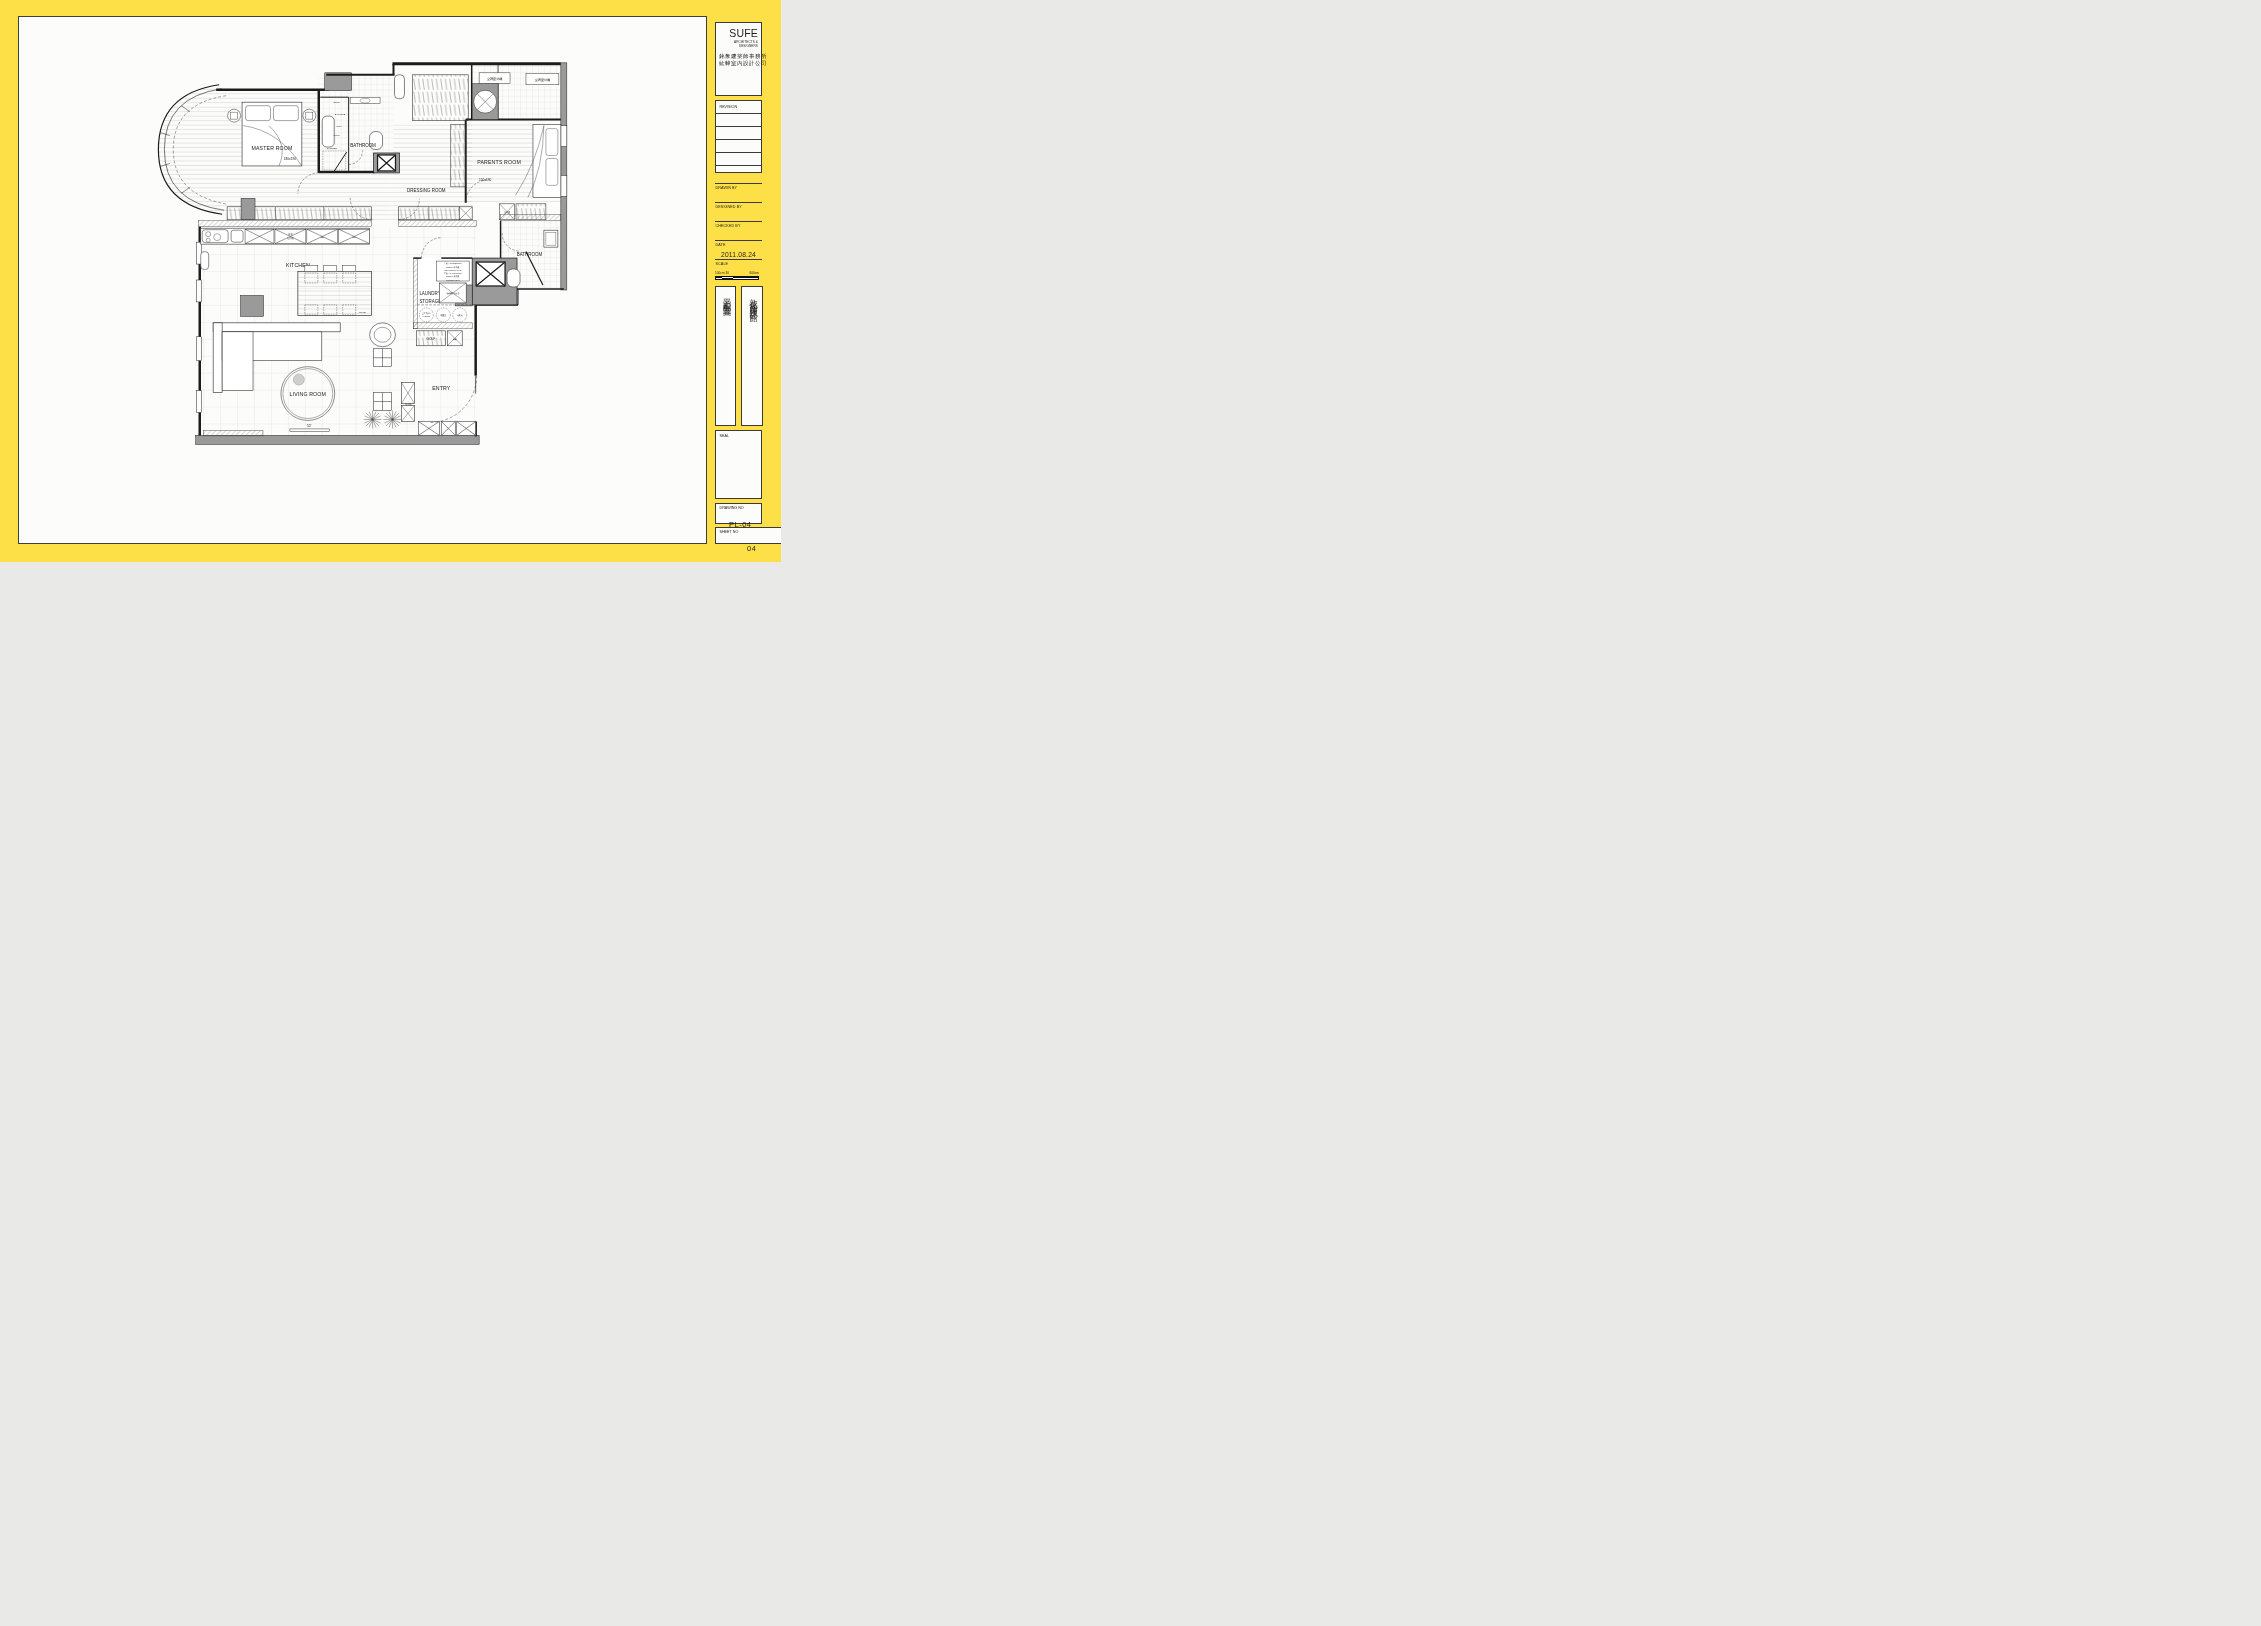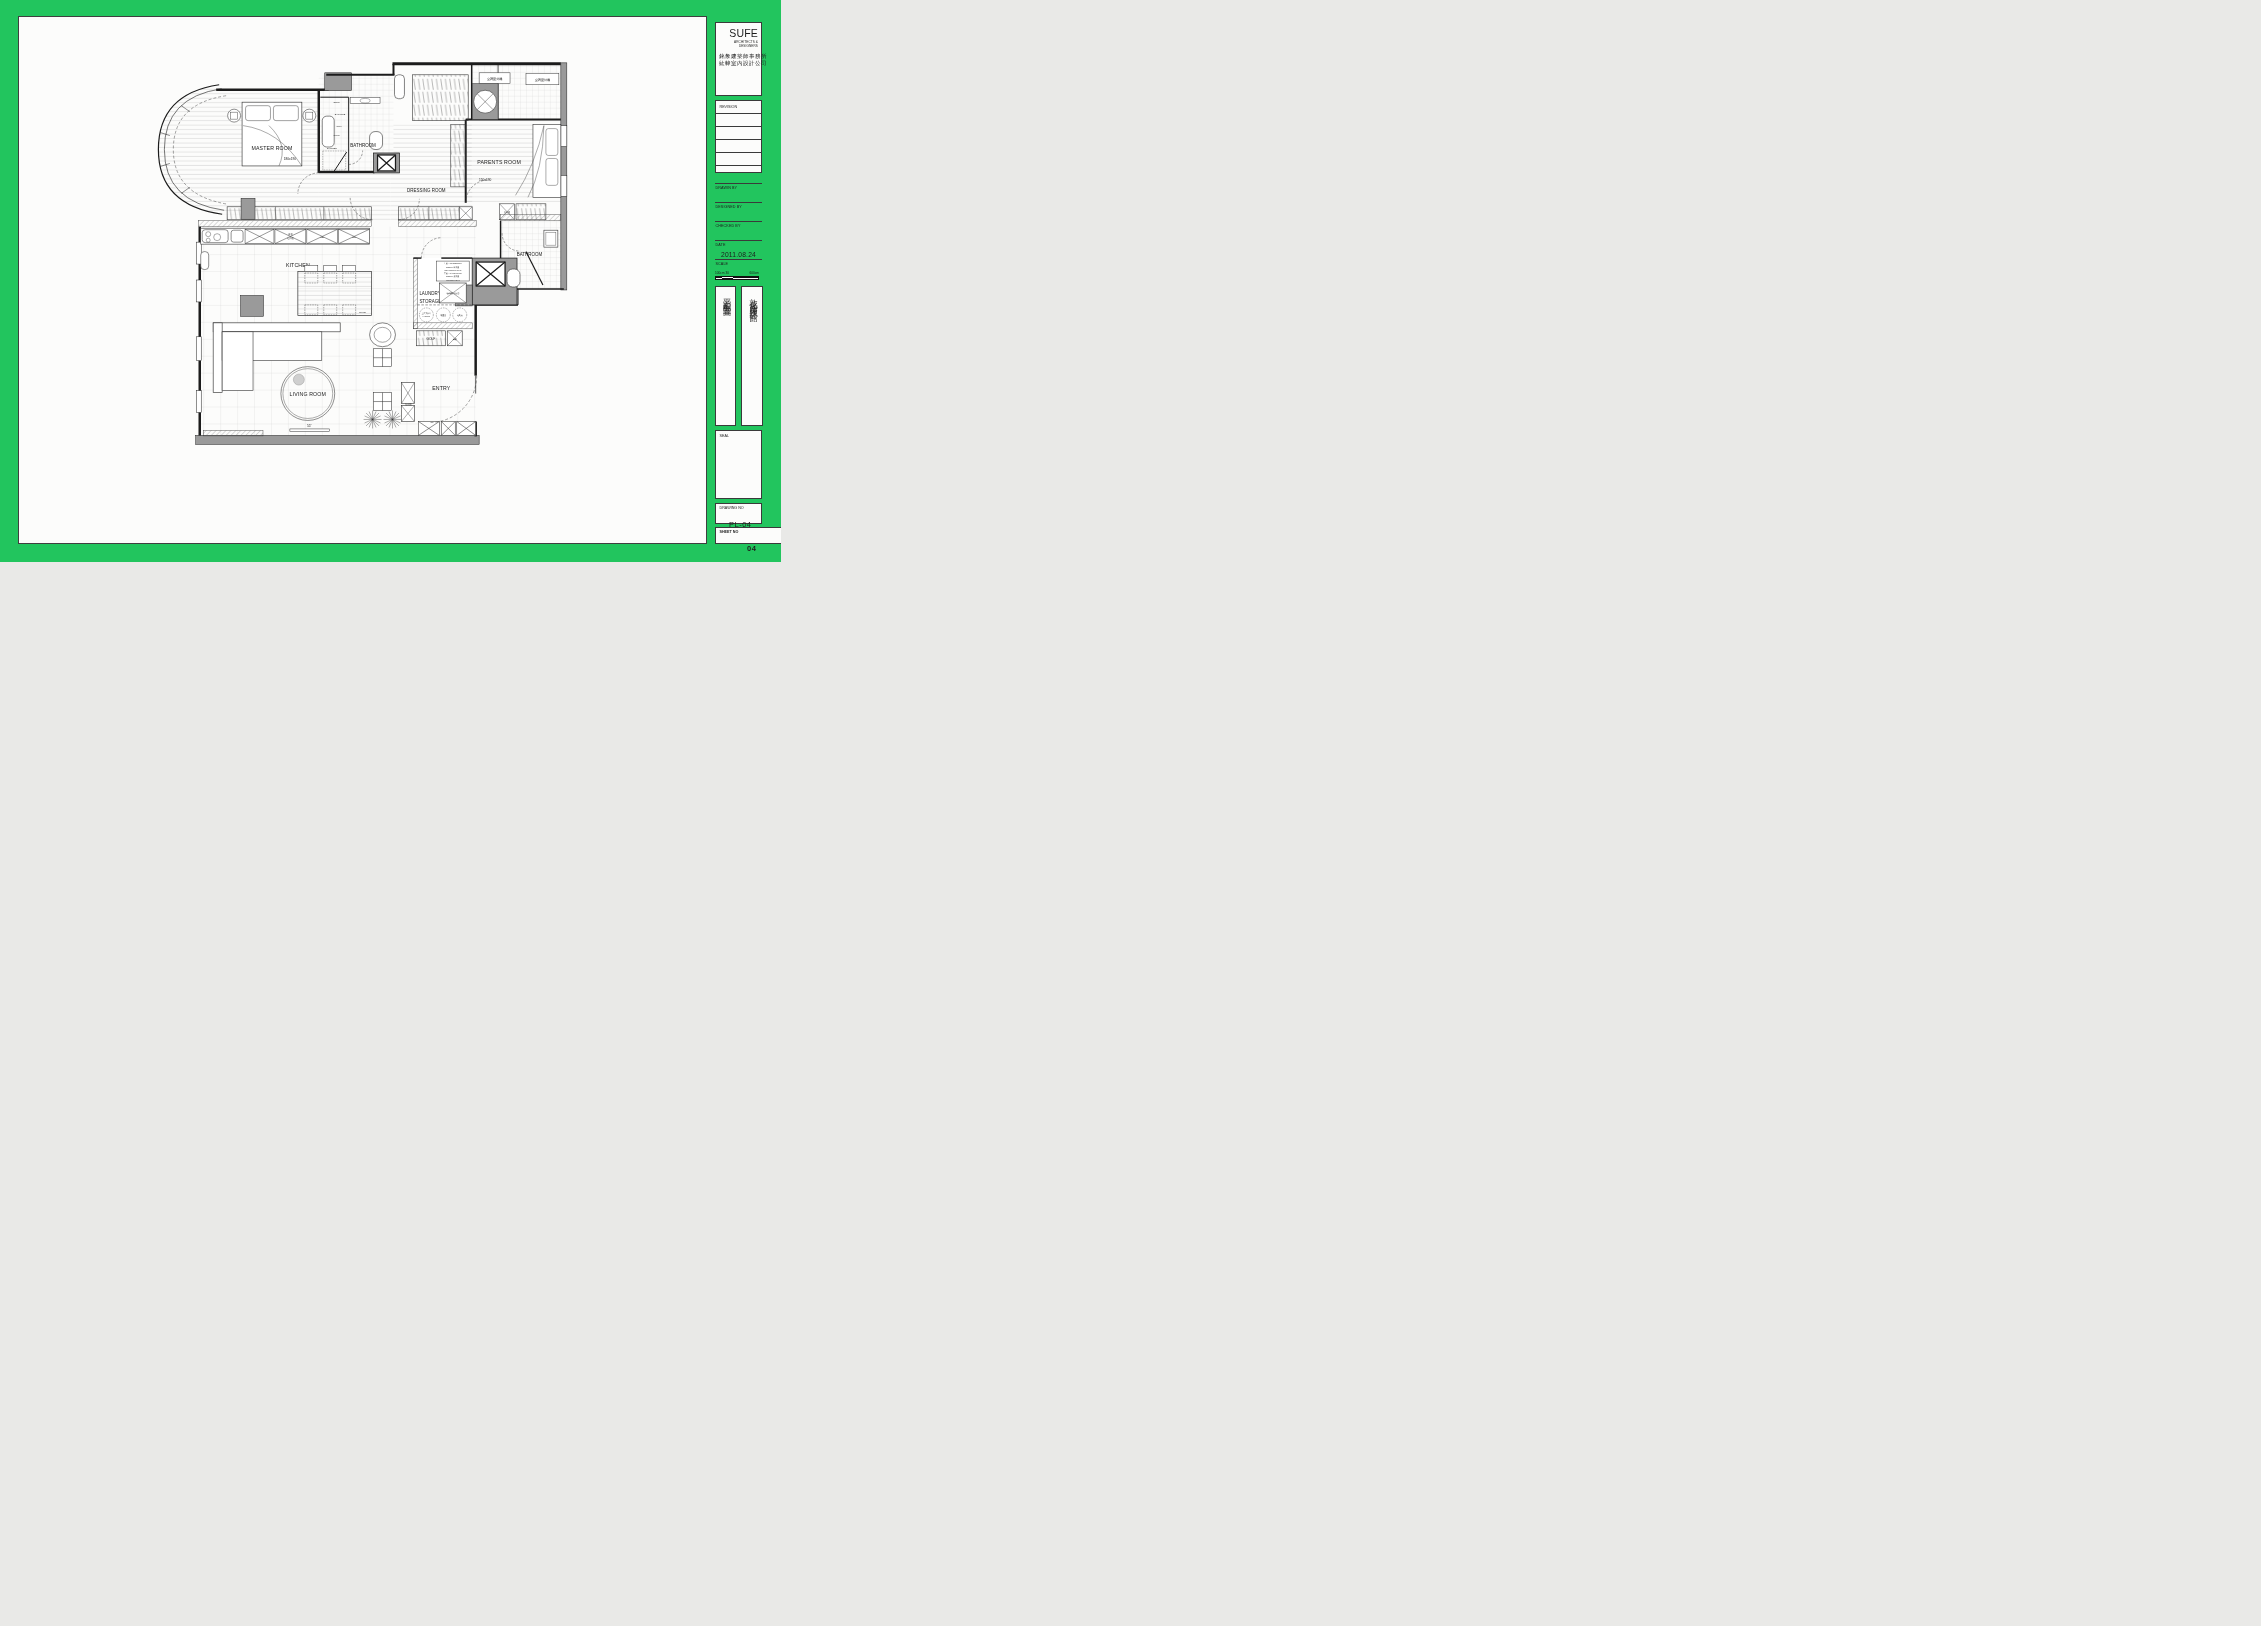--- a/index.html
+++ b/index.html
@@ -1,16 +1,16 @@
 <!DOCTYPE html>
 <html style="font-size:8px"><head>
 <meta charset="utf-8">
 <style>
   html,body{margin:0;padding:0;background:#e9e9e7;font-family:"Liberation Sans",sans-serif;}
-  .sheet{position:relative;width:781px;height:562px;background:#22c55e;overflow:hidden;}
+  .sheet{position:relative;width:781px;height:562px;background:#fde047;overflow:hidden;}
   .frame{position:absolute;left:18px;top:16.4px;width:689px;height:528px;border:0.7px solid #3f3f3f;background:#fcfcfb;box-sizing:border-box;}
   .plan-svg{position:absolute;left:0;top:0;width:781px;height:562px;}
   
   .tb{position:absolute;box-sizing:border-box;border:0.6px solid #3a3a3a;background:#fcfcfb;color:#1c1c1c;}
   .tb-logo{left:715px;top:22px;width:47px;height:74px;padding:3px 3px 0 3px;}
   .tb-logo .brand{text-align:right;font-size:10.5px;letter-spacing:0.2px;line-height:1;margin-top:2px;}
   .tb-logo .brand-sub{text-align:right;font-size:3.1px;letter-spacing:0.1px;margin-top:1px;}
   .tb-logo .cn{font-size:5.5px;letter-spacing:0.5px;line-height:1.45;margin-top:5px;white-space:nowrap;}
   .tb-rev{left:715px;top:100px;width:47px;height:73px;}
   .tb-rev .hd{height:12.5px;border-bottom:0.5px solid #3a3a3a;font-size:3.7px;padding:4px 0 0 3.5px;box-sizing:border-box;}
@@ -26,21 +26,21 @@
   .sb-row i{display:block;height:100%;}
   .sb-row .b{background:#111;}
   .sb-row .w{background:#fff;}
   .tb-vert{padding-top:5px;text-align:center;}
   .tb-vert .vtxt{writing-mode:vertical-rl;text-orientation:upright;font-size:8.2px;letter-spacing:2.5px;margin:0 auto;color:#1c1c1c;}
   .tb-v1{left:715px;top:286px;width:21.4px;height:140px;}
   .tb-v2{left:741px;top:286px;width:22px;height:140px;}
   .tb-seal{left:715px;top:430px;width:47px;height:69px;padding:3px 0 0 3.5px;font-size:3.7px;box-sizing:border-box;}
   .tb-dno{left:715px;top:503px;width:47px;height:21px;padding:2px 0 0 3.5px;font-size:3.7px;box-sizing:border-box;}
   .tb-dno .big,.tb-sno .big{font-size:7.5px;text-align:center;letter-spacing:0.5px;margin-top:10px;}
-  .tb-sno{left:715px;top:527px;width:70px;height:17.4px;padding:1.5px 0 0 3.5px;font-size:3.7px;box-sizing:border-box;font-weight:bold;}
+  .tb-sno{left:715px;top:527px;width:70px;height:17.4px;padding:1.5px 0 0 3.5px;font-size:3.7px;box-sizing:border-box;}
   
   text{fill:#1a1a1a;font-family:"Liberation Sans",sans-serif;}
   .room{font-size:10.5px;letter-spacing:.3px;}
   .room-s{font-size:9px;}
   .dim{font-size:6.5px;fill:#222;}
   .tech{font-size:4.2px;fill:#222;}
   .tech2{font-size:3.8px;fill:#222;}
   .lvl{font-size:4.6px;fill:#222;}
   .cnbox{font-size:6.2px;fill:#111;}
 </style>

